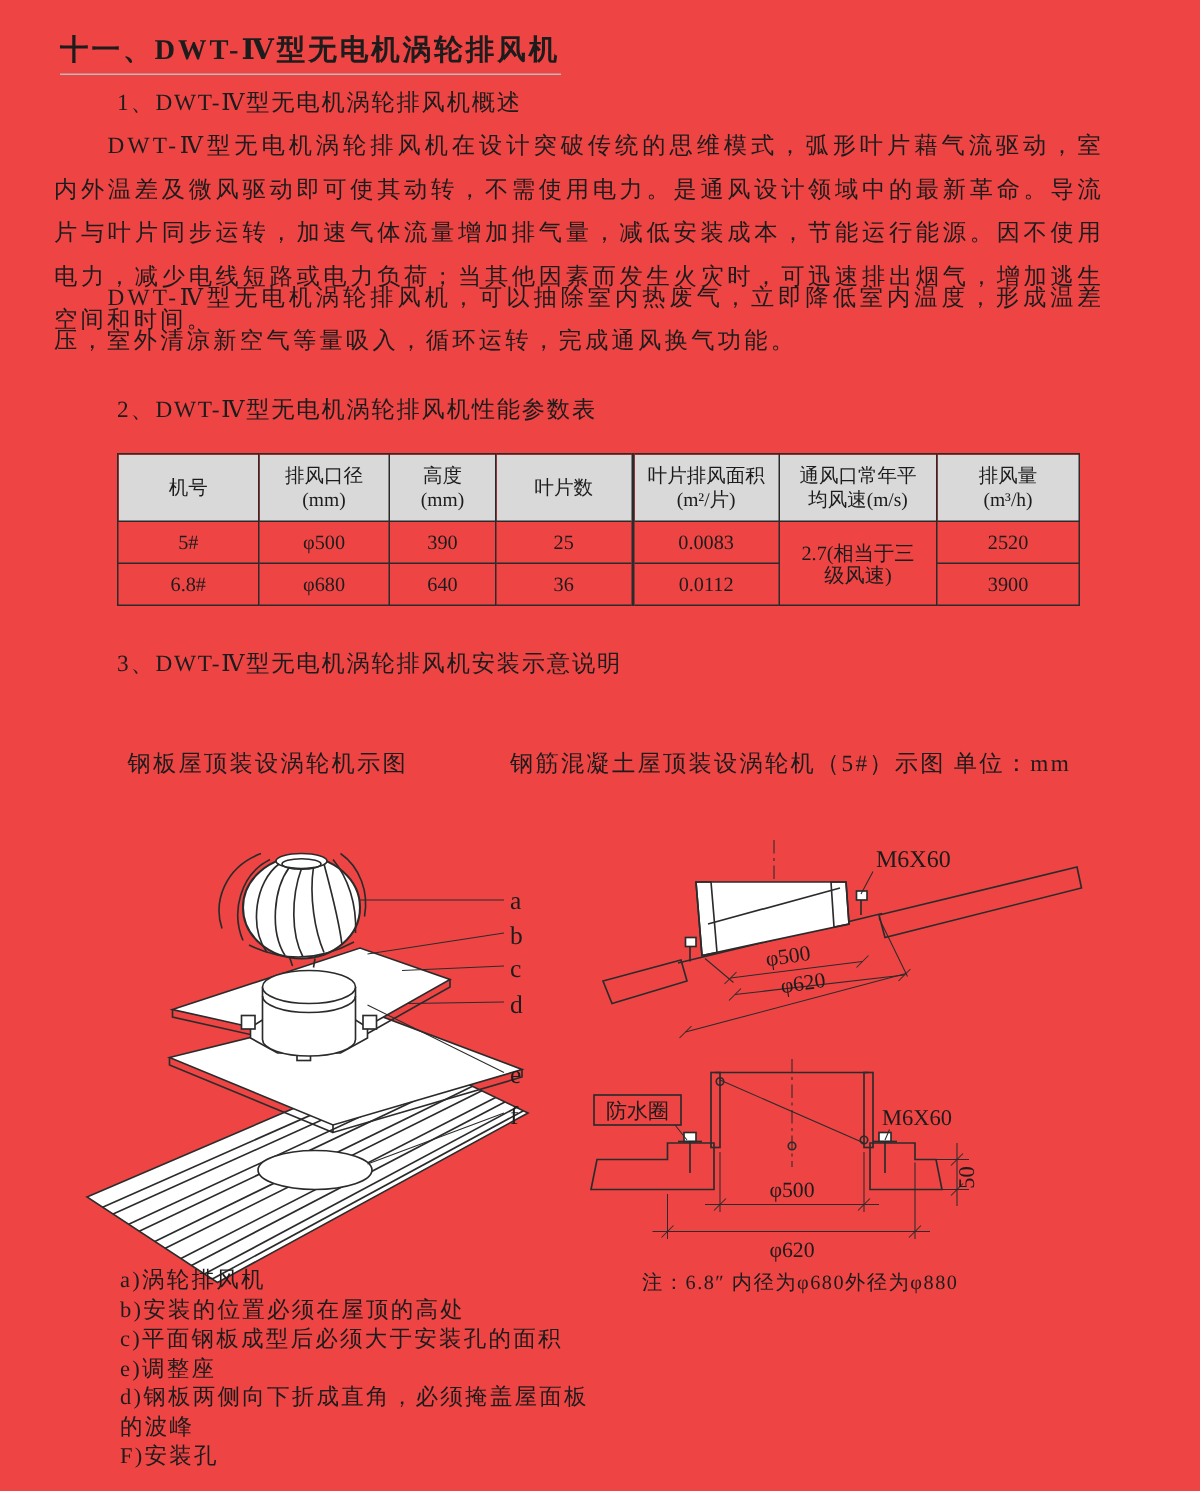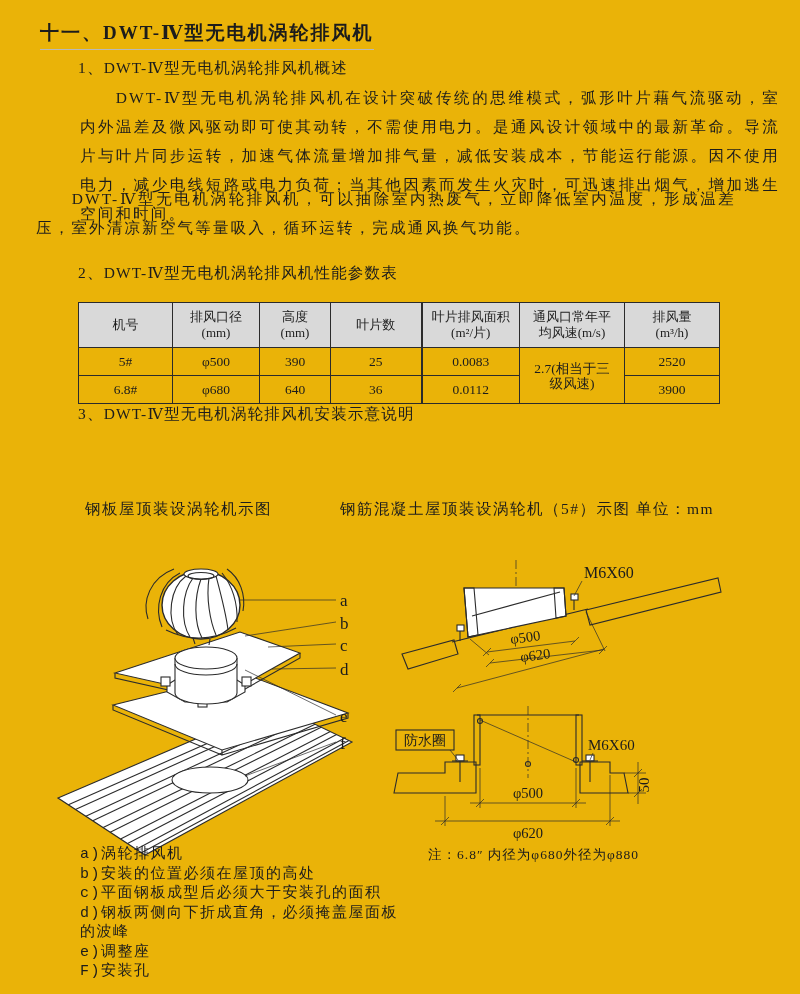--- a/index.html
+++ b/index.html
@@ -1,18 +1,18 @@
 <!DOCTYPE html>
 <html><head>
 <meta charset="utf-8">
 <style>
   html,body { margin:0; padding:0; background:#e8e8e8; }
   .page {
     position:relative; width:800px; height:994px; margin:0 auto;
-    background:#eab308; overflow:hidden;
+    background:#ef4444; overflow:hidden;
     font-family:"Liberation Serif","DejaVu Serif",serif;
     color:#1c1c1c;
   }
   .abs { position:absolute; }
   .title {
     font-size:19px; font-weight:bold; letter-spacing:2px; margin:0;
     border-bottom:1px solid #b9b9b9; padding-bottom:3px;
   }
   .sec-heading { font-size:15.5px; letter-spacing:1.2px;text-align:center; }
   .para {
@@ -25,37 +25,37 @@
   table.perf th, table.perf td {
     border:1px solid #2b2b2b; text-align:center; vertical-align:middle;
     overflow:hidden; padding:0;
   }
   table.perf th {
     background:#d9d9d9; font-weight:normal; font-size:13px;
     line-height:16px; height:40px; padding:2px 1px;
   }
   table.perf td { font-size:13.5px; height:27px; line-height:15px; }
   .bl2 { border-left-width:2px !important; }
-  .legend-item { font-size:15px; line-height:19.5px; letter-spacing:1.5px;font-family:Liberation Mono, monospace; }
+  .legend-item { font-size:15px; line-height:19.5px; letter-spacing:1.5px; }
   .note { font-size:13.5px; letter-spacing:1px; }
   svg { display:block; overflow:visible; }
   svg text { font-family:"Liberation Serif","DejaVu Serif",serif; fill:#1c1c1c; }
   .dwg { stroke:#2b2b2b; fill:none; stroke-width:1.1; }
   .dwg-thin { stroke:#2b2b2b; fill:none; stroke-width:0.7; }
   .white { fill:#ffffff; }
 </style>
 </head>
 <body>
 
 <div class="page">
 
   <h1 class="abs title" style="left:40px; top:20px;">十一、DWT-Ⅳ型无电机涡轮排风机</h1>
 
   <div class="abs sec-heading" style="left:78px; top:58px;">1、DWT-Ⅳ型无电机涡轮排风机概述</div>
-  <p class="abs para" style="left:36px; top:83px; width:700px;margin-left:44px;">DWT-Ⅳ型无电机涡轮排风机在设计突破传统的思维模式，弧形叶片藉气流驱动，室内外温差及微风驱动即可使其动转，不需使用电力。是通风设计领域中的最新革命。导流片与叶片同步运转，加速气体流量增加排气量，减低安装成本，节能运行能源。因不使用电力，减少电线短路或电力负荷；当其他因素而发生火灾时，可迅速排出烟气，增加逃生空间和时间。</p>
+  <p class="abs para" style="left:36px; top:83px; width:700px;">DWT-Ⅳ型无电机涡轮排风机在设计突破传统的思维模式，弧形叶片藉气流驱动，室内外温差及微风驱动即可使其动转，不需使用电力。是通风设计领域中的最新革命。导流片与叶片同步运转，加速气体流量增加排气量，减低安装成本，节能运行能源。因不使用电力，减少电线短路或电力负荷；当其他因素而发生火灾时，可迅速排出烟气，增加逃生空间和时间。</p>
   <p class="abs para" style="left:36px; top:184px; width:700px;">DWT-Ⅳ型无电机涡轮排风机，可以抽除室内热废气，立即降低室内温度，形成温差压，室外清凉新空气等量吸入，循环运转，完成通风换气功能。</p>
 
   <div class="abs sec-heading" style="left:78px; top:263px;">2、DWT-Ⅳ型无电机涡轮排风机性能参数表</div>
 
   <table class="abs perf" style="left:78px; top:302px;">
     <colgroup>
       <col style="width:94px">
         <col style="width:87px">
         <col style="width:71px">
       <col style="width:91px">
@@ -94,21 +94,21 @@
         <td>6.8#</td>
         <td>φ680</td>
         <td>640</td>
         <td>36</td>
         <td class="bl2">0.0112</td>
         <td>3900</td>
       </tr>
     </tbody>
   </table>
 
-  <div class="abs sec-heading" style="left:78px; top:404px;">3、DWT-Ⅳ型无电机涡轮排风机安装示意说明</div>
+  <div class="abs sec-heading" style="left:78px; top:432px;">3、DWT-Ⅳ型无电机涡轮排风机安装示意说明</div>
 
   <div class="abs caption" style="left:85px; top:499px;">钢板屋顶装设涡轮机示图</div>
   <div class="abs caption" style="left:340px; top:499px;">钢筋混凝土屋顶装设涡轮机（5#）示图 单位：mm</div>
 
   <svg class="abs" style="left:50px; top:543px;" width="340" height="322" viewBox="0 0 340 322">
 
     <g class="dwg">
       <polygon class="white" points="8,255 225,162 302,199 95,312"></polygon>
       <line x1="18.4" y1="261.8" x2="234.2" y2="166.4"></line>
       <line x1="25.4" y1="266.4" x2="240.4" y2="169.4"></line>
@@ -295,19 +295,19 @@
       <text x="140" y="290" font-size="14.5" text-anchor="middle">φ620</text>
     </g>
   </svg>
 
   <div class="abs note" style="left:428px; top:846px;">注：6.8″ 内径为φ680外径为φ880</div>
 
   <div class="abs" style="left:80px; top:845px; width:360px;">
     <div class="legend-item pre">a)涡轮排风机</div>
     <div class="legend-item pre">b)安装的位置必须在屋顶的高处</div>
     <div class="legend-item pre">c)平面钢板成型后必须大于安装孔的面积</div>
+    <div class="legend-item pre">e)调整座</div>
     <div class="legend-item pre">d)钢板两侧向下折成直角，必须掩盖屋面板
 的波峰</div>
-    <div class="legend-item pre">e)调整座</div>
     <div class="legend-item pre">F)安装孔</div>
   </div>
 
 </div>
 
 </body></html>

